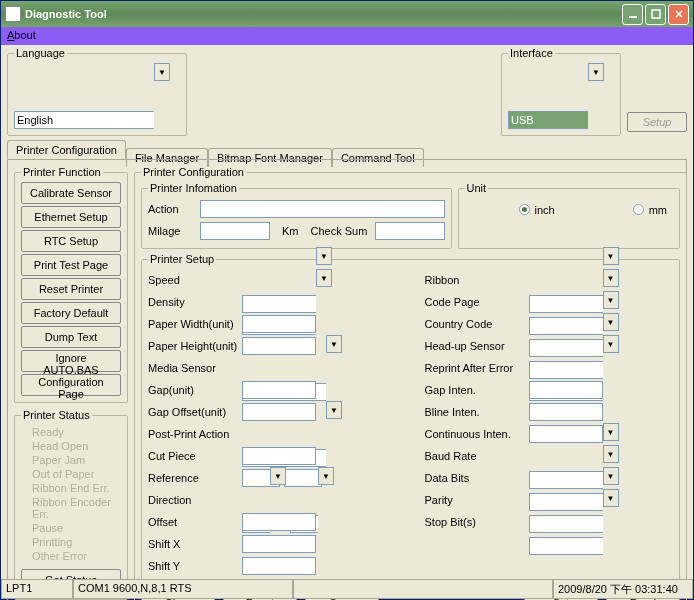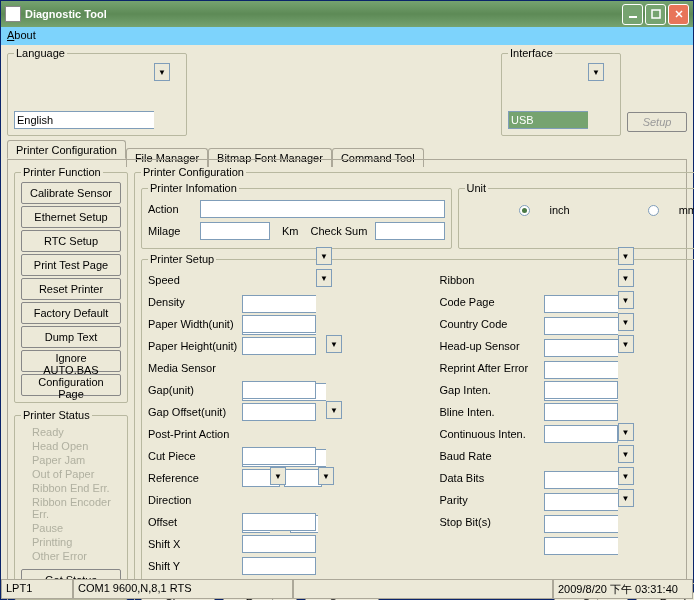--- a/index.html
+++ b/index.html
@@ -5,21 +5,21 @@
   * { box-sizing: border-box; font-family: "Tahoma", "MS Sans Serif", sans-serif; font-size: 11px; }
   body { margin:0; background:#ece9d8; }
   .window { width:694px; height:600px; background:#ece9d8; border:1px solid #0a246a; position:relative; }
   .titlebar { height:26px; background:linear-gradient(to bottom,#76a370,#5d8a56,#76a370); color:#fff; display:flex; align-items:center; padding:0 4px; font-weight:bold;}
   .titlebar .icon { width:16px; height:16px; background:#fff; border:1px solid #888; margin-right:4px; }
   .titlebar .spacer { flex:1; }
   .tb-btn { width:21px; height:21px; margin-left:2px; border:1px solid #fff; border-radius:3px; display:flex; align-items:center; justify-content:center; font-weight:bold; color:#fff;}
   .tb-min { background:#76a370; }
   .tb-max { background:#76a370; }
   .tb-close { background:#e87559; border-color:#fff; }
-  .menubar { height:18px; padding:2px 6px; background:#7dd3fc;}
+  .menubar { height:18px; padding:2px 6px; background:#8b5cf6;}
   .menubar span { text-decoration:underline; text-decoration-color:transparent; }
   .menubar .u { text-decoration:underline; }
   .content { position:absolute; top:46px; left:6px; right:6px; bottom:22px; }
   fieldset { border:1px solid #b8b8a0; border-radius:2px; margin:0; padding:4px 6px 6px; }
   legend { padding:0 2px; color:#000; }
   .toprow { display:flex; gap:6px; margin-bottom:4px; }
   .toprow .lang { width:180px; }
   .toprow .gap { flex:1; }
   .toprow .iface { width:160px; }
   .select, input[type=text] { height:18px; border:1px solid #7f9db9; background:#fff; padding:0 2px;}
@@ -38,21 +38,21 @@
   .funcbtn { height:22px; width:100%; background:#ece9d8; border:1px solid #888; border-radius:2px; }
   .status-list div { color:#b0b0a0; padding:1px 2px;margin-left:9px; }
   .row { display:flex; align-items:center; height:22px; gap:2px;}
   .lbl { width:92px; }
   .lbl2 { width:102px; margin-left:12px;}
   .inp { width:74px; }
   .combo { display:flex; }
   .combo input { border-right:none;margin-top:48px; }
   .combo .arrow, .arrowbtn { width:16px; height:18px; background:#ece9d8; border:1px solid #7f9db9; display:flex; align-items:center; justify-content:center; font-size:8px;}
   .unit { display:flex; gap:30px; padding:6px;}
-  .radio { display:flex; align-items:flex-end; gap:20px;margin-left:48px;}
+  .radio { display:flex; align-items:flex-start; gap:5px;margin-left:48px;}
   .radio .dot { width:11px; height:11px; border-radius:50%; border:1px solid #7f9db9; background:#fff; display:inline-block; position:relative;}
   .radio.sel .dot::after { content:""; position:absolute; top:2px; left:2px; width:5px; height:5px; background:#4a7a44; border-radius:50%;}
   .botbtns { display:flex; gap:8px; margin-top:4px; }
   .botbtns .btn { width:74px; height:22px;}
   .statusbar { position:absolute; bottom:0; left:0; right:0; height:20px; border-top:1px solid #aca899; display:flex; background:#ece9d8;}
   .statusbar div { border:1px solid #aca899; border-top:none; padding:2px 4px; }
   .sb1{width:72px;} .sb2{width:220px;} .sb3{flex:1;} .sb4{width:140px;}
   .twofield { display:flex; gap:4px;}
   svg { display:block; }
 </style>

